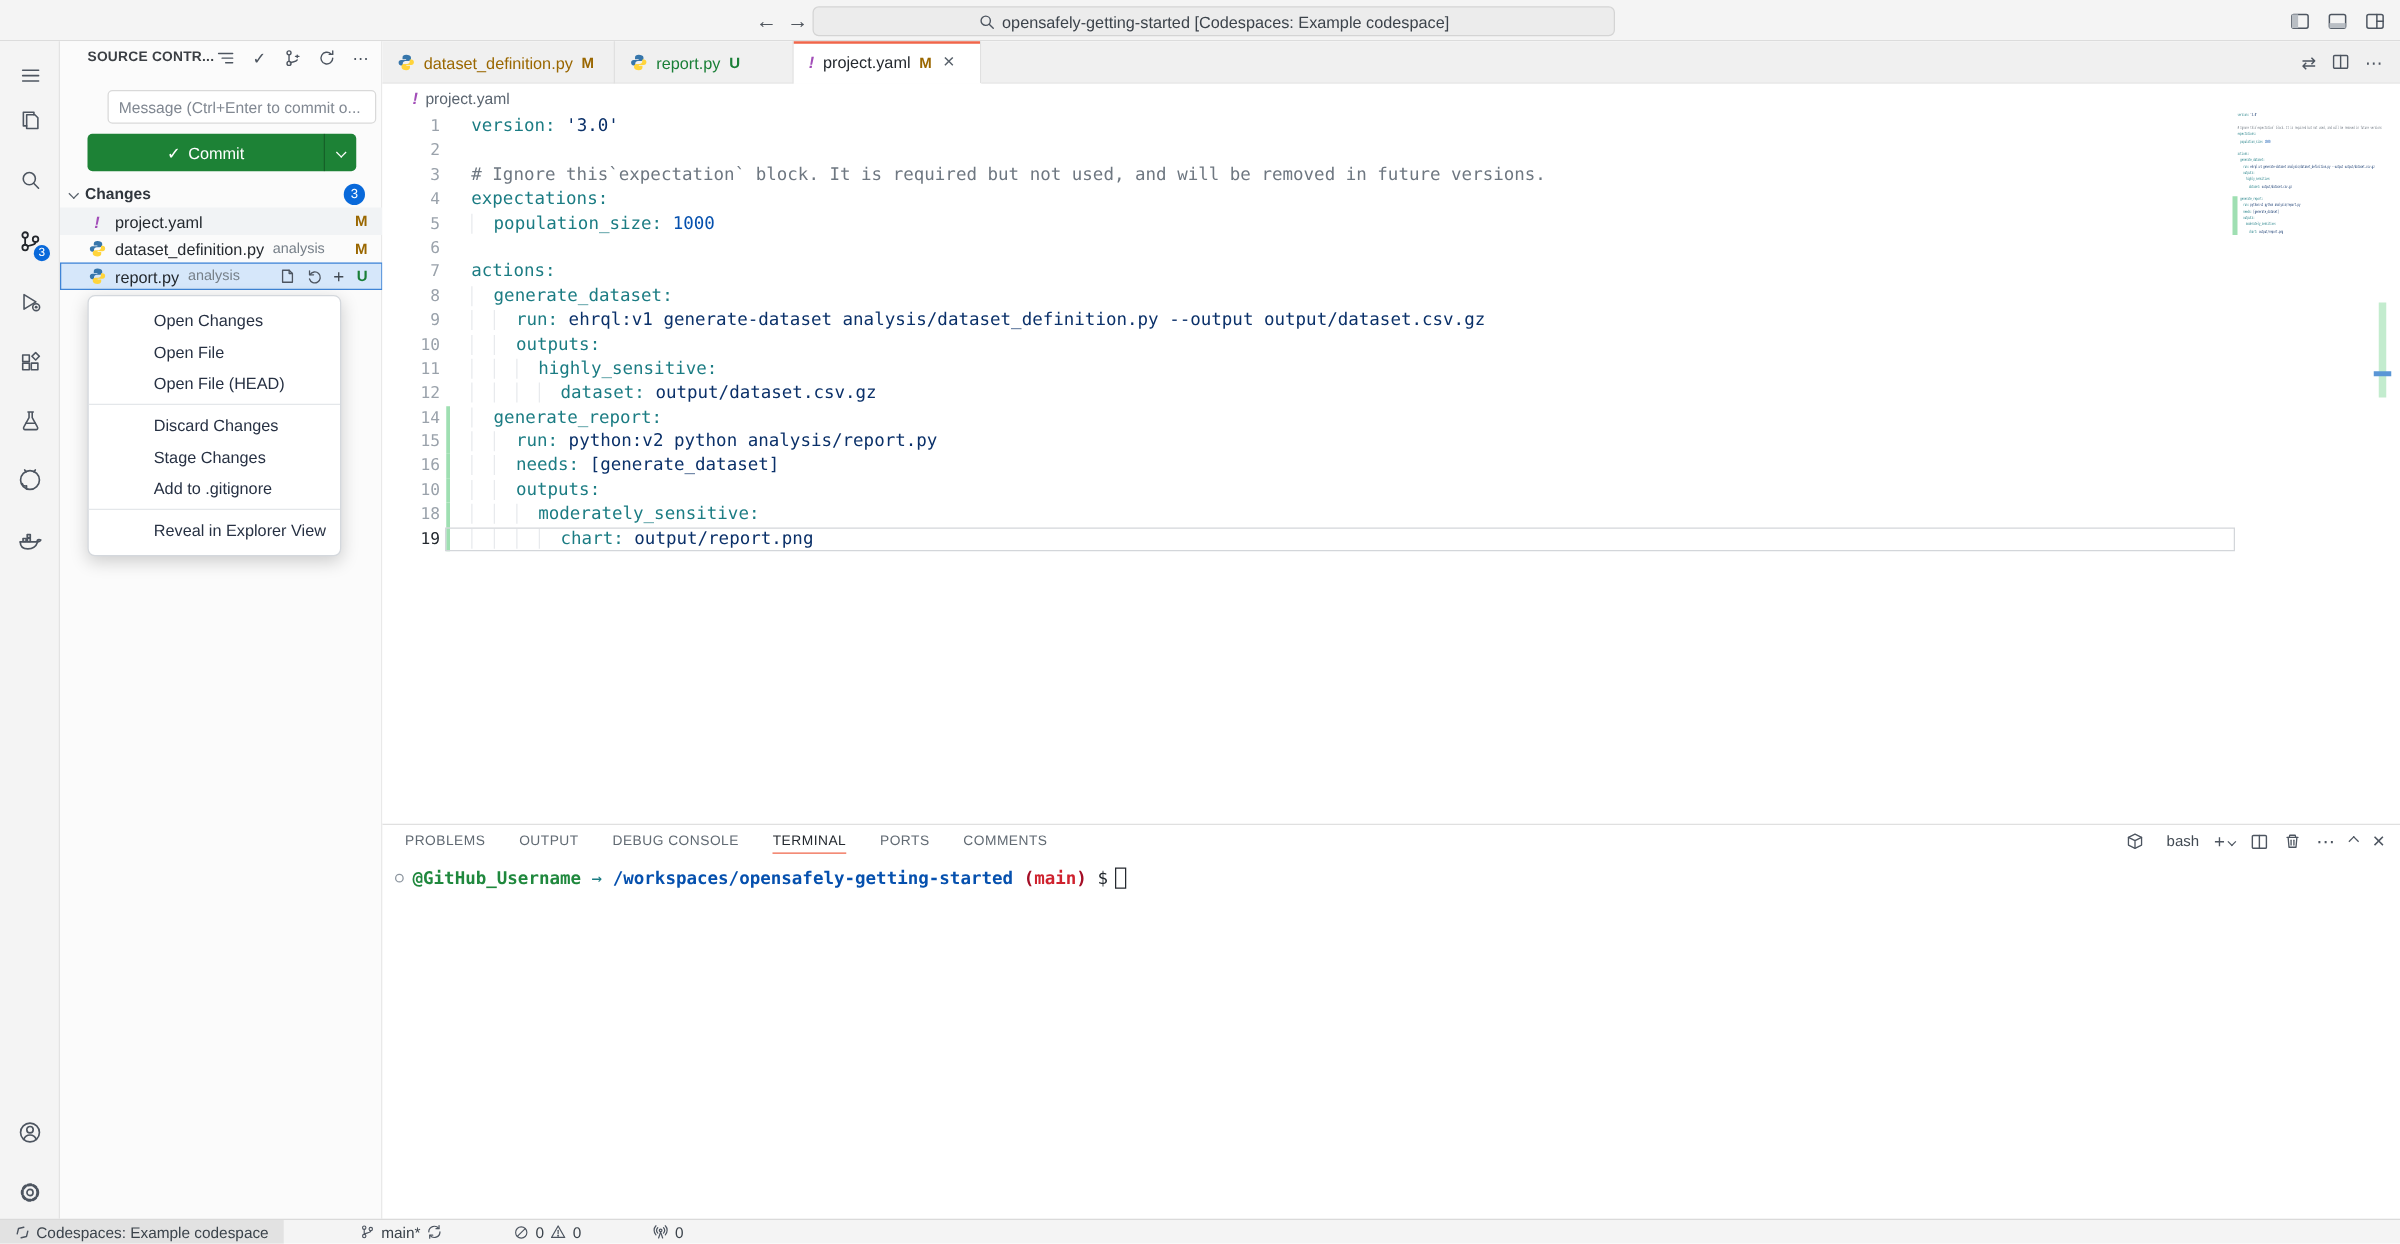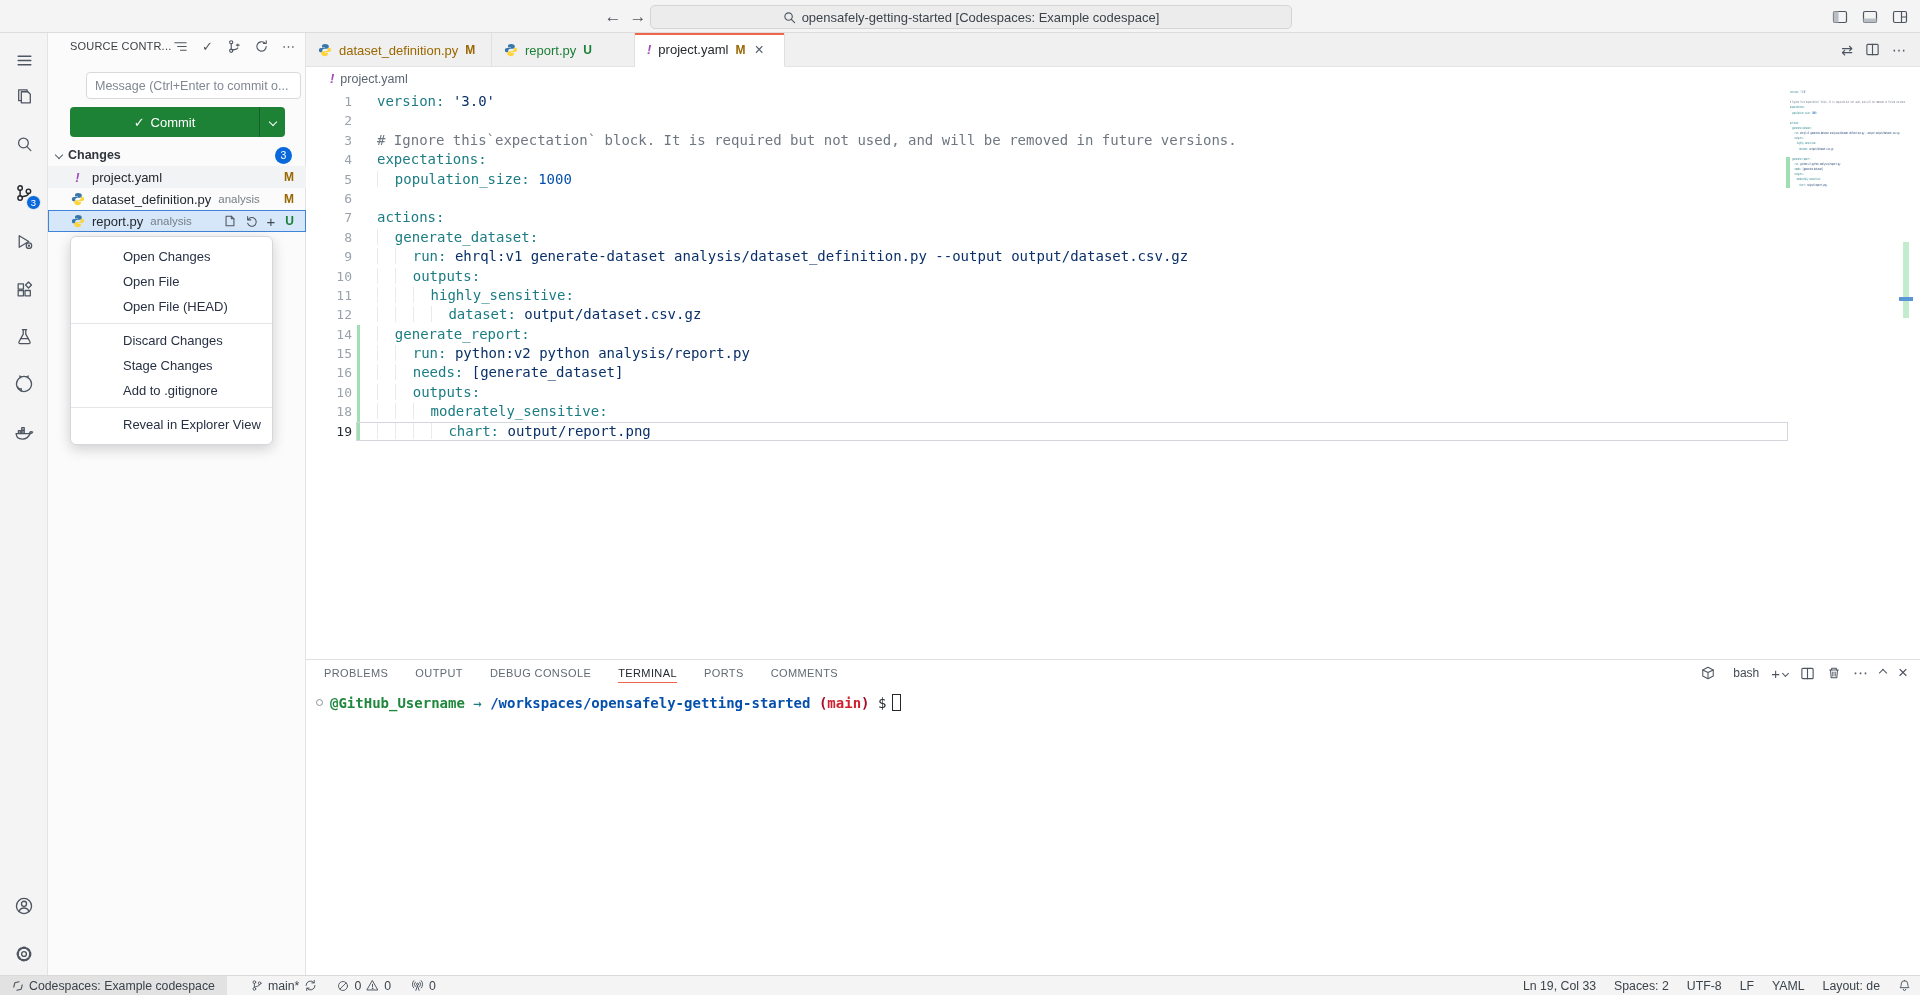--- a/index.html
+++ b/index.html
@@ -18,21 +18,21 @@
   .tb-icons span{width:20px;height:20px;display:flex;align-items:center;justify-content:center;cursor:pointer;}
 
   
   #activitybar{position:absolute;left:0;top:33px;width:48px;height:942px;background:#f4f4f4;border-right:1px solid #e3e3e3;}
   .ab-item{position:absolute;left:0;width:48px;height:40px;display:flex;align-items:center;justify-content:center;cursor:pointer;}
   .ab-badge{position:absolute;right:7px;bottom:3px;min-width:15px;height:15px;border-radius:8px;background:#0969da;color:#fff;font-size:9.5px;display:flex;align-items:center;justify-content:center;border:1px solid #f4f4f4;}
 
   
   #sidebar{position:absolute;left:48px;top:33px;width:258px;height:942px;background:#fbfbfb;border-right:1px solid #e3e3e3;}
   .scm-header{display:flex;align-items:center;height:26px;padding:0 10px 0 22px;}
-  .scm-title{font-size:11px;font-weight:400;color:#3b3f44;letter-spacing:.2px;white-space:nowrap;}
+  .scm-title{font-size:11px;font-weight:700;color:#3b3f44;letter-spacing:.2px;white-space:nowrap;}
   .scm-header-icons{margin-left:auto;display:flex;gap:9px;align-items:center;color:#4d5560;}
   .scm-header-icons .hit{width:18px;height:18px;display:flex;align-items:center;justify-content:center;cursor:pointer;font-size:13px;}
   #commit-msg{position:absolute;left:38px;top:39px;width:215px;height:27px;border:1px solid #d9d9d9;border-radius:4px;background:#fff;padding:0 8px;font-size:12.5px;color:#333;font-family:"Liberation Sans",sans-serif;}
   #commit-msg::placeholder{color:#818892;}
   #commit-btn{position:absolute;left:22px;top:74px;width:215px;height:30px;background:#1d8236;border:none;border-radius:4px;color:#fff;font-size:13px;display:flex;align-items:center;cursor:pointer;font-family:"Liberation Sans",sans-serif;}
   #commit-btn .main{flex:1;display:flex;align-items:center;justify-content:center;gap:6px;}
   #commit-btn .drop{width:26px;height:100%;border-left:1px solid rgba(0,0,0,.25);display:flex;align-items:center;justify-content:center;}
   .section-row{position:absolute;left:0;top:111px;width:258px;height:22px;display:flex;align-items:center;padding:0 14px 0 8px;cursor:pointer;}
   .section-row .lbl{font-weight:700;font-size:12.5px;margin-left:6px;color:#30363d;}
   .count-badge{margin-left:auto;min-width:17px;height:17px;border-radius:9px;background:#0969da;color:#fff;font-size:10.5px;display:flex;align-items:center;justify-content:center;padding:0 4px;}
@@ -101,21 +101,21 @@
   .t-user{color:#1f883d;font-weight:700;}
   .t-arrow{color:#1b7c83;}
   .t-path{color:#0550ae;font-weight:700;}
   .t-paren{color:#a40e26;font-weight:700;}
   .t-branch{color:#cf222e;font-weight:700;}
   .t-dollar{color:#24292f;}
   .t-cursor{display:inline-block;width:9px;height:17px;border:1.2px solid #24292f;margin-left:6px;}
 
   
   #statusbar{position:absolute;left:0;top:975px;width:1920px;height:20px;background:#f4f4f4;border-top:1px solid #dadada;display:flex;align-items:center;font-size:12.3px;color:#3b434b;}
-  .sb-left{display:flex;align-items:center;height:100%;}
+  .sb-left{display:flex;align-items:center;height:100%;gap:37px;}
   .sb-seg{display:flex;align-items:center;gap:5px;padding:0 10px;height:100%;cursor:pointer;white-space:nowrap;}
   .sb-remote{background:#e2e2e2;padding:0 12px;}
   .sb-right{margin-left:auto;display:flex;align-items:center;height:100%;}
   .sb-right .sb-seg{padding:0 9px;}
 </style>
 </head>
 <body>
 
 <div id="titlebar">
   <div class="nav-arrow" style="left:601px">←</div>
@@ -612,27 +612,13 @@
     <span class="sb-seg">
       <span>
           <svg width="13" height="13" viewBox="0 0 16 16" class="ic">
             <circle cx="8" cy="6.5" r="1.3"></circle>
             <path d="M5.2 3.8a4 4 0 0 0 0 5.4M10.8 3.8a4 4 0 0 1 0 5.4M3.4 2a6.5 6.5 0 0 0 0 9M12.6 2a6.5 6.5 0 0 1 0 9M8 8.2L6 14M8 8.2l2 5.8"></path>
           </svg>
         </span>
       <span>0</span>
     </span>
   </div>
-  <div class="sb-right">
-    <span class="sb-seg">Ln 19, Col 33</span>
-    <span class="sb-seg">Spaces: 2</span>
-    <span class="sb-seg">UTF-8</span>
-    <span class="sb-seg">LF</span>
-    <span class="sb-seg">YAML</span>
-    <span class="sb-seg">Layout: de</span>
-    <span class="sb-seg">
-        <svg width="13" height="13" viewBox="0 0 16 16" class="ic">
-          <path d="M8 2a4 4 0 0 1 4 4c0 3 .8 4 1.5 4.7H2.5C3.2 10 4 9 4 6a4 4 0 0 1 4-4z"></path>
-          <path d="M6.5 12.7a1.5 1.5 0 0 0 3 0"></path>
-        </svg>
-      </span>
-  </div>
 </div>
 
 </body></html>

